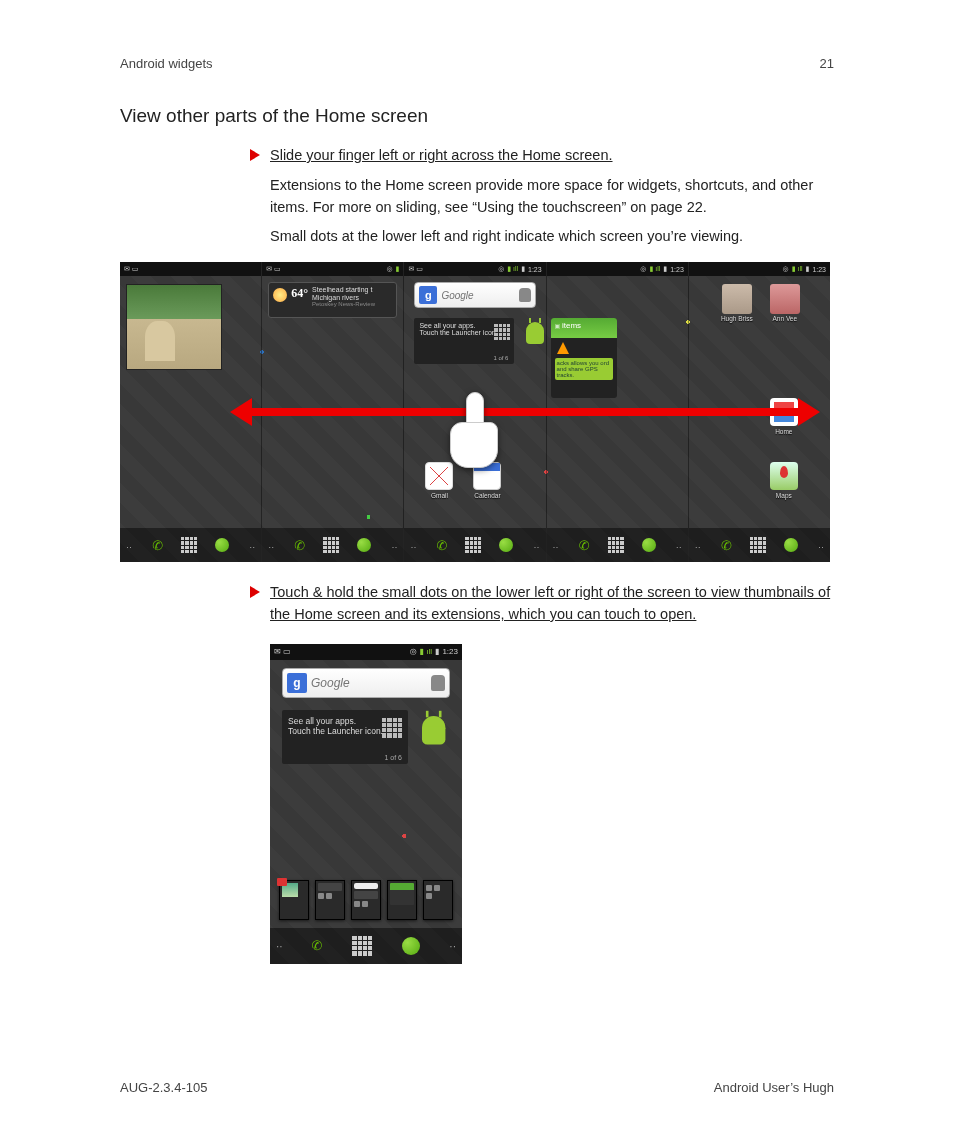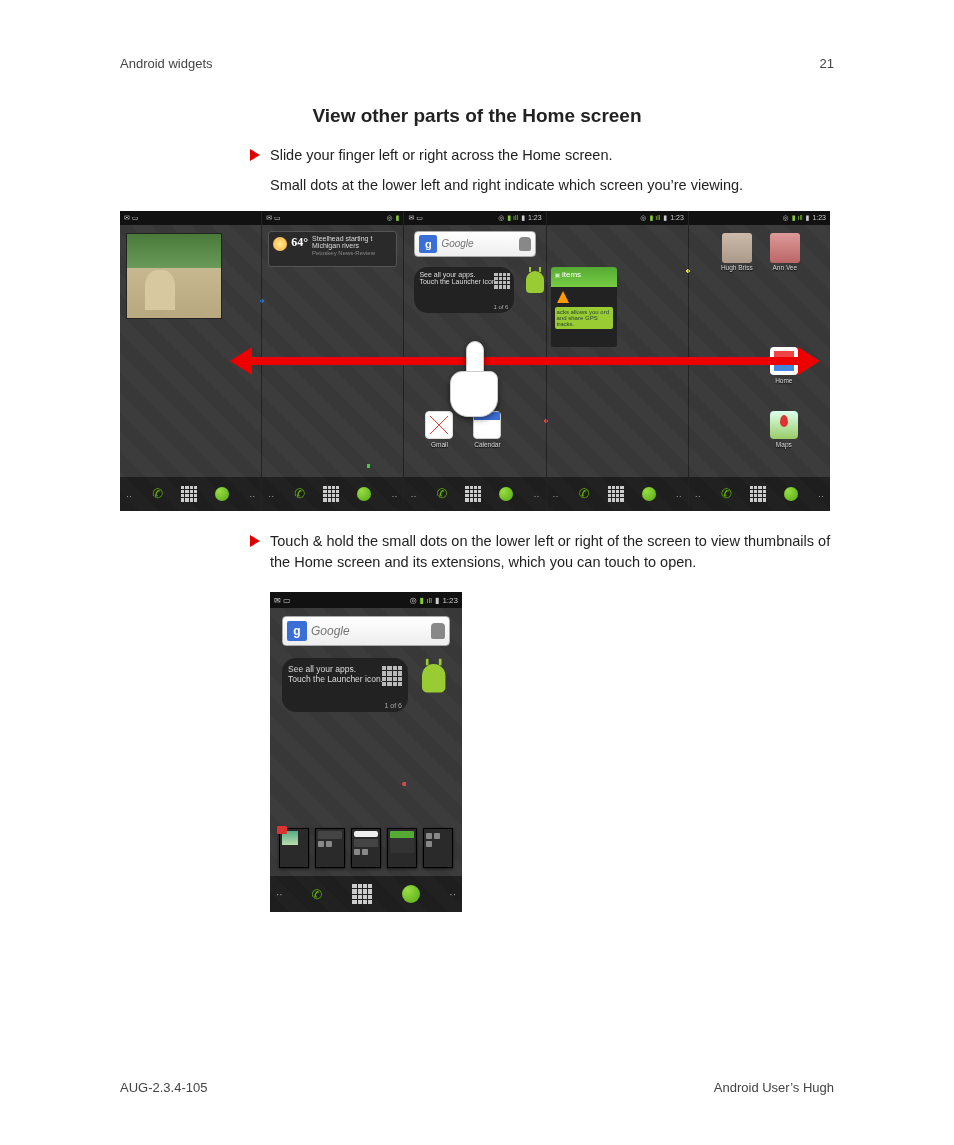--- a/index.html
+++ b/index.html
@@ -14,44 +14,43 @@
   }
   .header-row {
     display: flex;
     justify-content: space-between;
     font-size: 13px;
     color: #444;
     margin-bottom: 34px;
   }
   h2.section {
     font-size: 19px;
-    font-weight: 700;
+    font-weight: 400;
     margin: 12px 0 18px 0;
-    text-align: center;
   }
   .bullet-block {
     margin-left: 130px;
     margin-right: 0;
     margin-bottom: 10px;
   }
   .bullet-row {
     display: flex;
     align-items: flex-start;
     gap: 10px;
     margin-bottom: 6px;
   }
   .red-bullet {
     width: 0; height: 0;
     border-left: 10px solid #d00;
     border-top: 6px solid transparent;
     border-bottom: 6px solid transparent;
     margin-top: 4px;
     flex-shrink: 0;
   }
-  .bullet-text { font-size: 14.5px; line-height: 1.5; }
+  .bullet-text { font-size: 14.5px; line-height: 1.5; text-decoration: underline; }
   .para { font-size: 14.5px; line-height: 1.5; margin: 8px 0 8px 20px; }
 
   
   .figure-wide {
     width: 710px; height: 300px; margin: 14px 0 20px 0;
     background: #3a3a3a; position: relative; overflow: hidden;
     background-image:
       radial-gradient(circle at 20% 30%, #2f6fb8 2px, transparent 2px),
       radial-gradient(circle at 60% 70%, #d44 2px, transparent 2px),
       radial-gradient(circle at 80% 20%, #dd4 2px, transparent 2px),
@@ -107,21 +106,21 @@
     position:absolute; top:20px; left:10px; right:10px; height:26px;
     background:linear-gradient(#fff,#eee); border:1px solid #aaa; border-radius:4px;
     display:flex; align-items:center; padding:0 4px; gap:4px;
   }
   .gbox { width:18px; height:18px; background:#3b6fd8; color:#fff; font-size:11px; font-weight:700; display:flex; align-items:center; justify-content:center; border-radius:2px;}
   .searchbar input { flex:1; border:none; background:transparent; font-size:10px; font-style:italic; color:#888; outline:none; min-width:0;}
   .mic { width:12px; height:14px; background:#888; border-radius:4px 4px 2px 2px; position:relative;}
 
   .tip {
     position:absolute; top:56px; left:10px; width:100px; height:46px;
-    background:#222; color:#ddd; font-size:7px; padding:4px 5px; border-radius:14px;
+    background:#222; color:#ddd; font-size:7px; padding:4px 5px; border-radius:2px;
   }
   .tip .mini-grid { position:absolute; right:4px; top:6px; width:16px; height:16px; display:grid; grid-template-columns:repeat(4,1fr); grid-template-rows:repeat(4,1fr); gap:1px;}
   .tip .mini-grid span{background:#bbb;}
   .tip .count { position:absolute; right:6px; bottom:3px; font-size:6px; color:#aaa;}
 
   .droid { position:absolute; top:60px; left:122px; width:18px; height:22px; }
   .droid .body{ width:18px; height:14px; background:#9c3; border-radius:2px 2px 4px 4px; position:absolute; top:8px;}
   .droid .head{ width:18px; height:10px; background:#9c3; border-radius:9px 9px 0 0; position:absolute; top:0;}
   .droid .head::before,.droid .head::after{content:"";position:absolute;top:-4px;width:2px;height:5px;background:#9c3;}
   .droid .head::before{left:3px;} .droid .head::after{right:3px;}
@@ -224,20 +223,21 @@
   <span>21</span>
 </div>
 
 <h2 class="section">View other parts of the Home screen</h2>
 
 <div class="bullet-block">
   <div class="bullet-row">
     <div class="red-bullet"></div>
     <div class="bullet-text">Slide your finger left or right across the Home screen.</div>
   </div>
+  <div class="para">Extensions to the Home screen provide more space for widgets, shortcuts, and other items. For more on sliding, see “Using the touchscreen” on page 22.</div>
   <div class="para">Small dots at the lower left and right indicate which screen you’re viewing.</div>
 </div>
 
 <div class="figure-wide">
   <div class="panels">
 
     <div class="panel">
       <div class="statusbar">
         <span>✉ ▭</span>
         <span class="right"></span>

